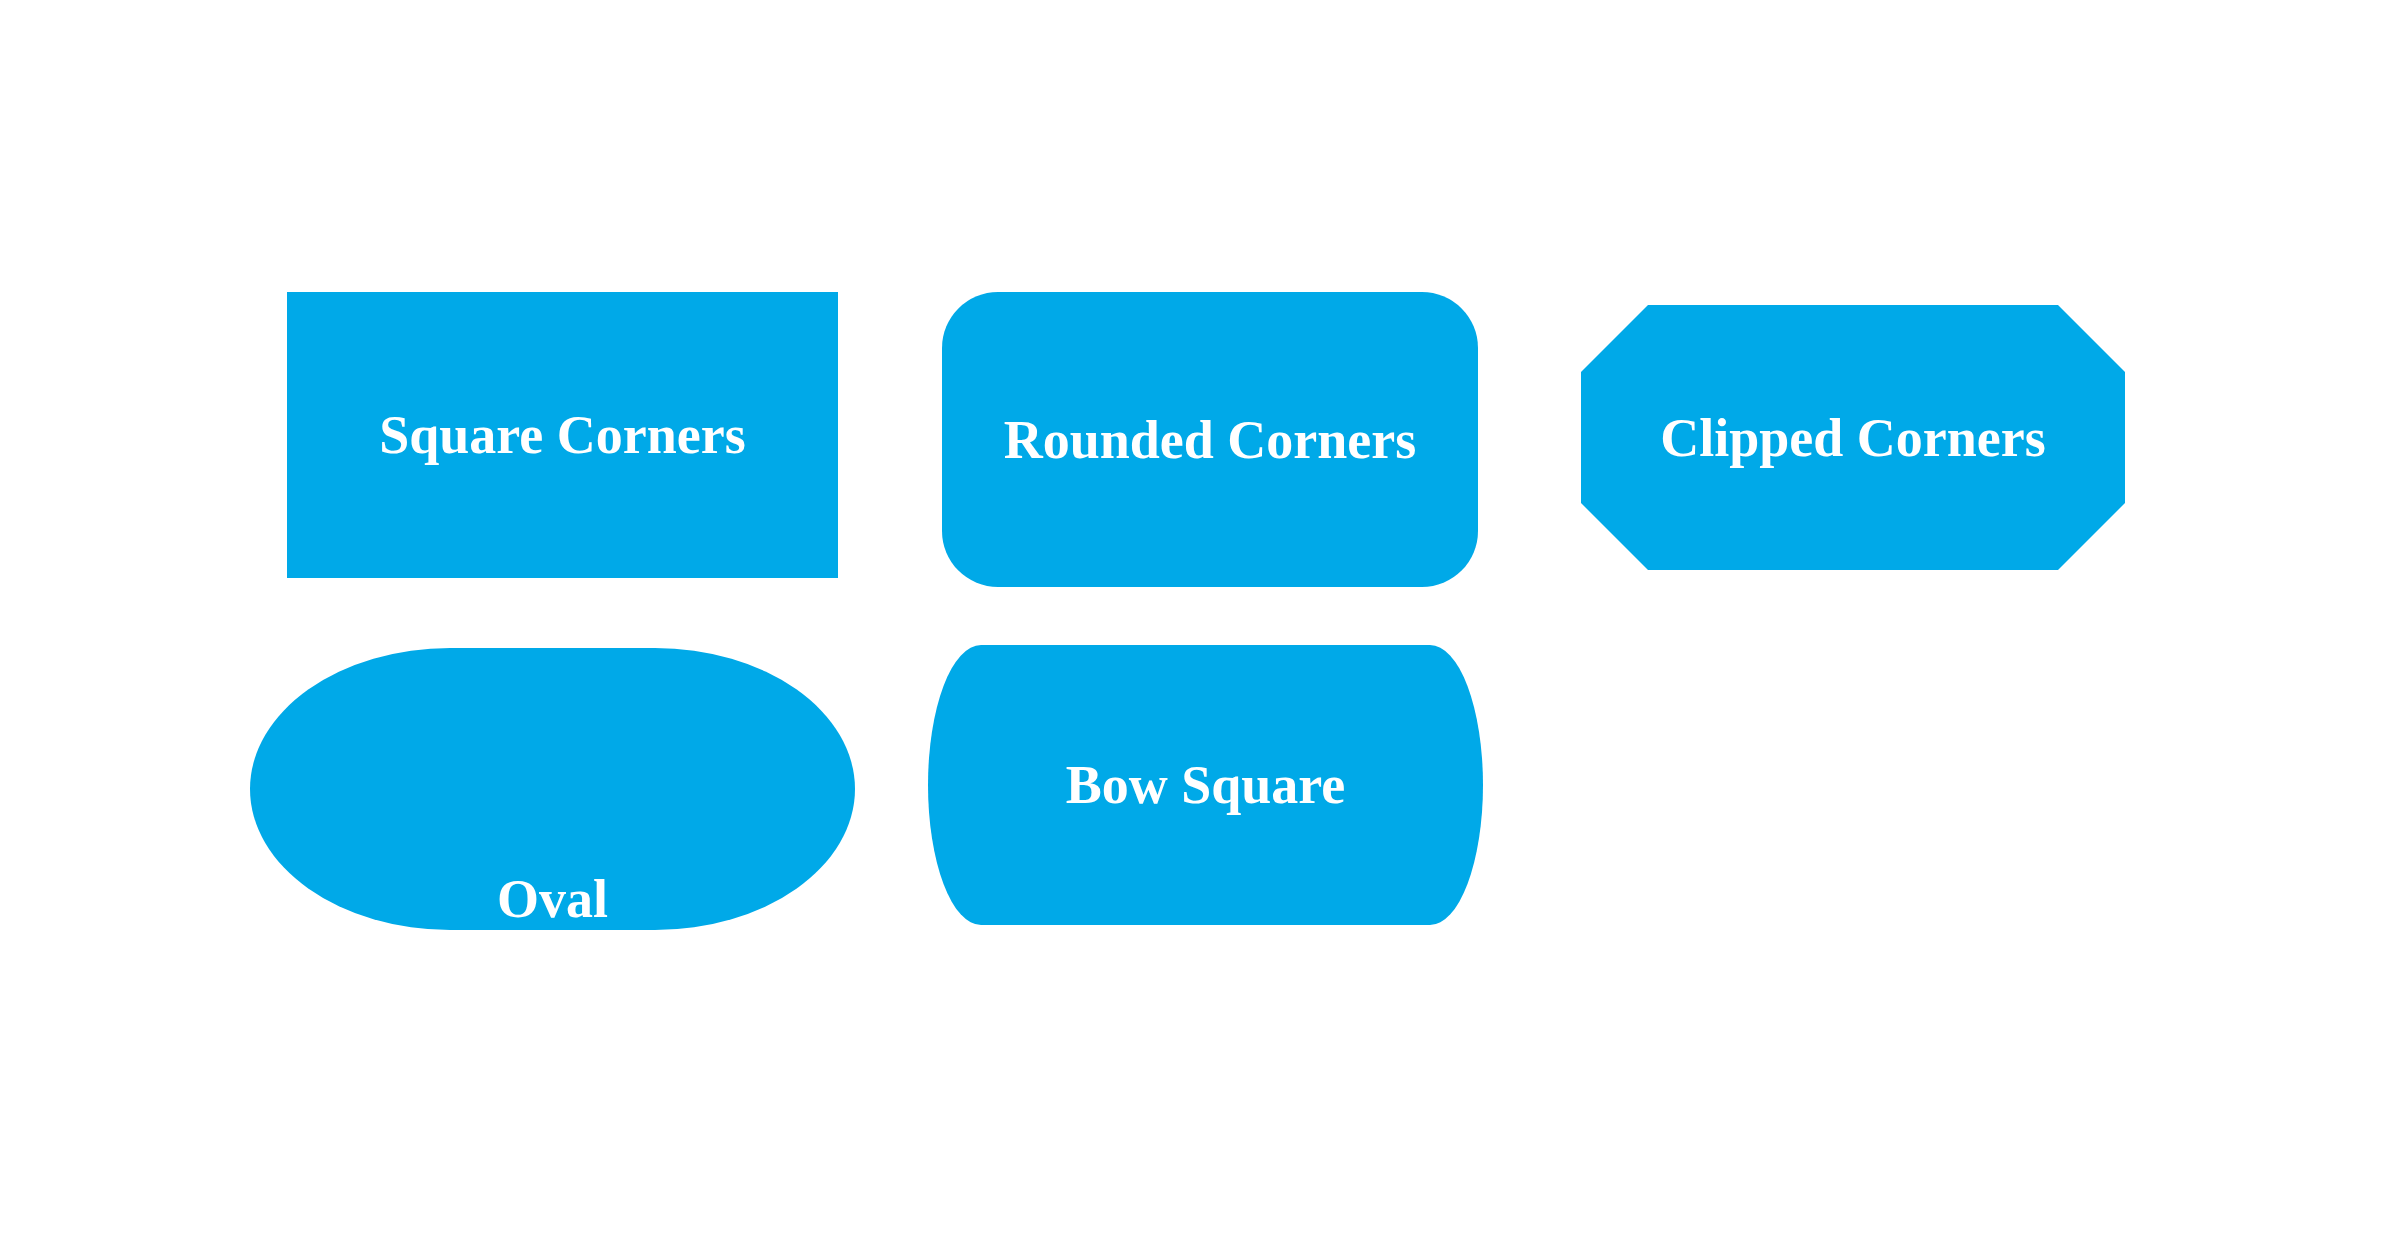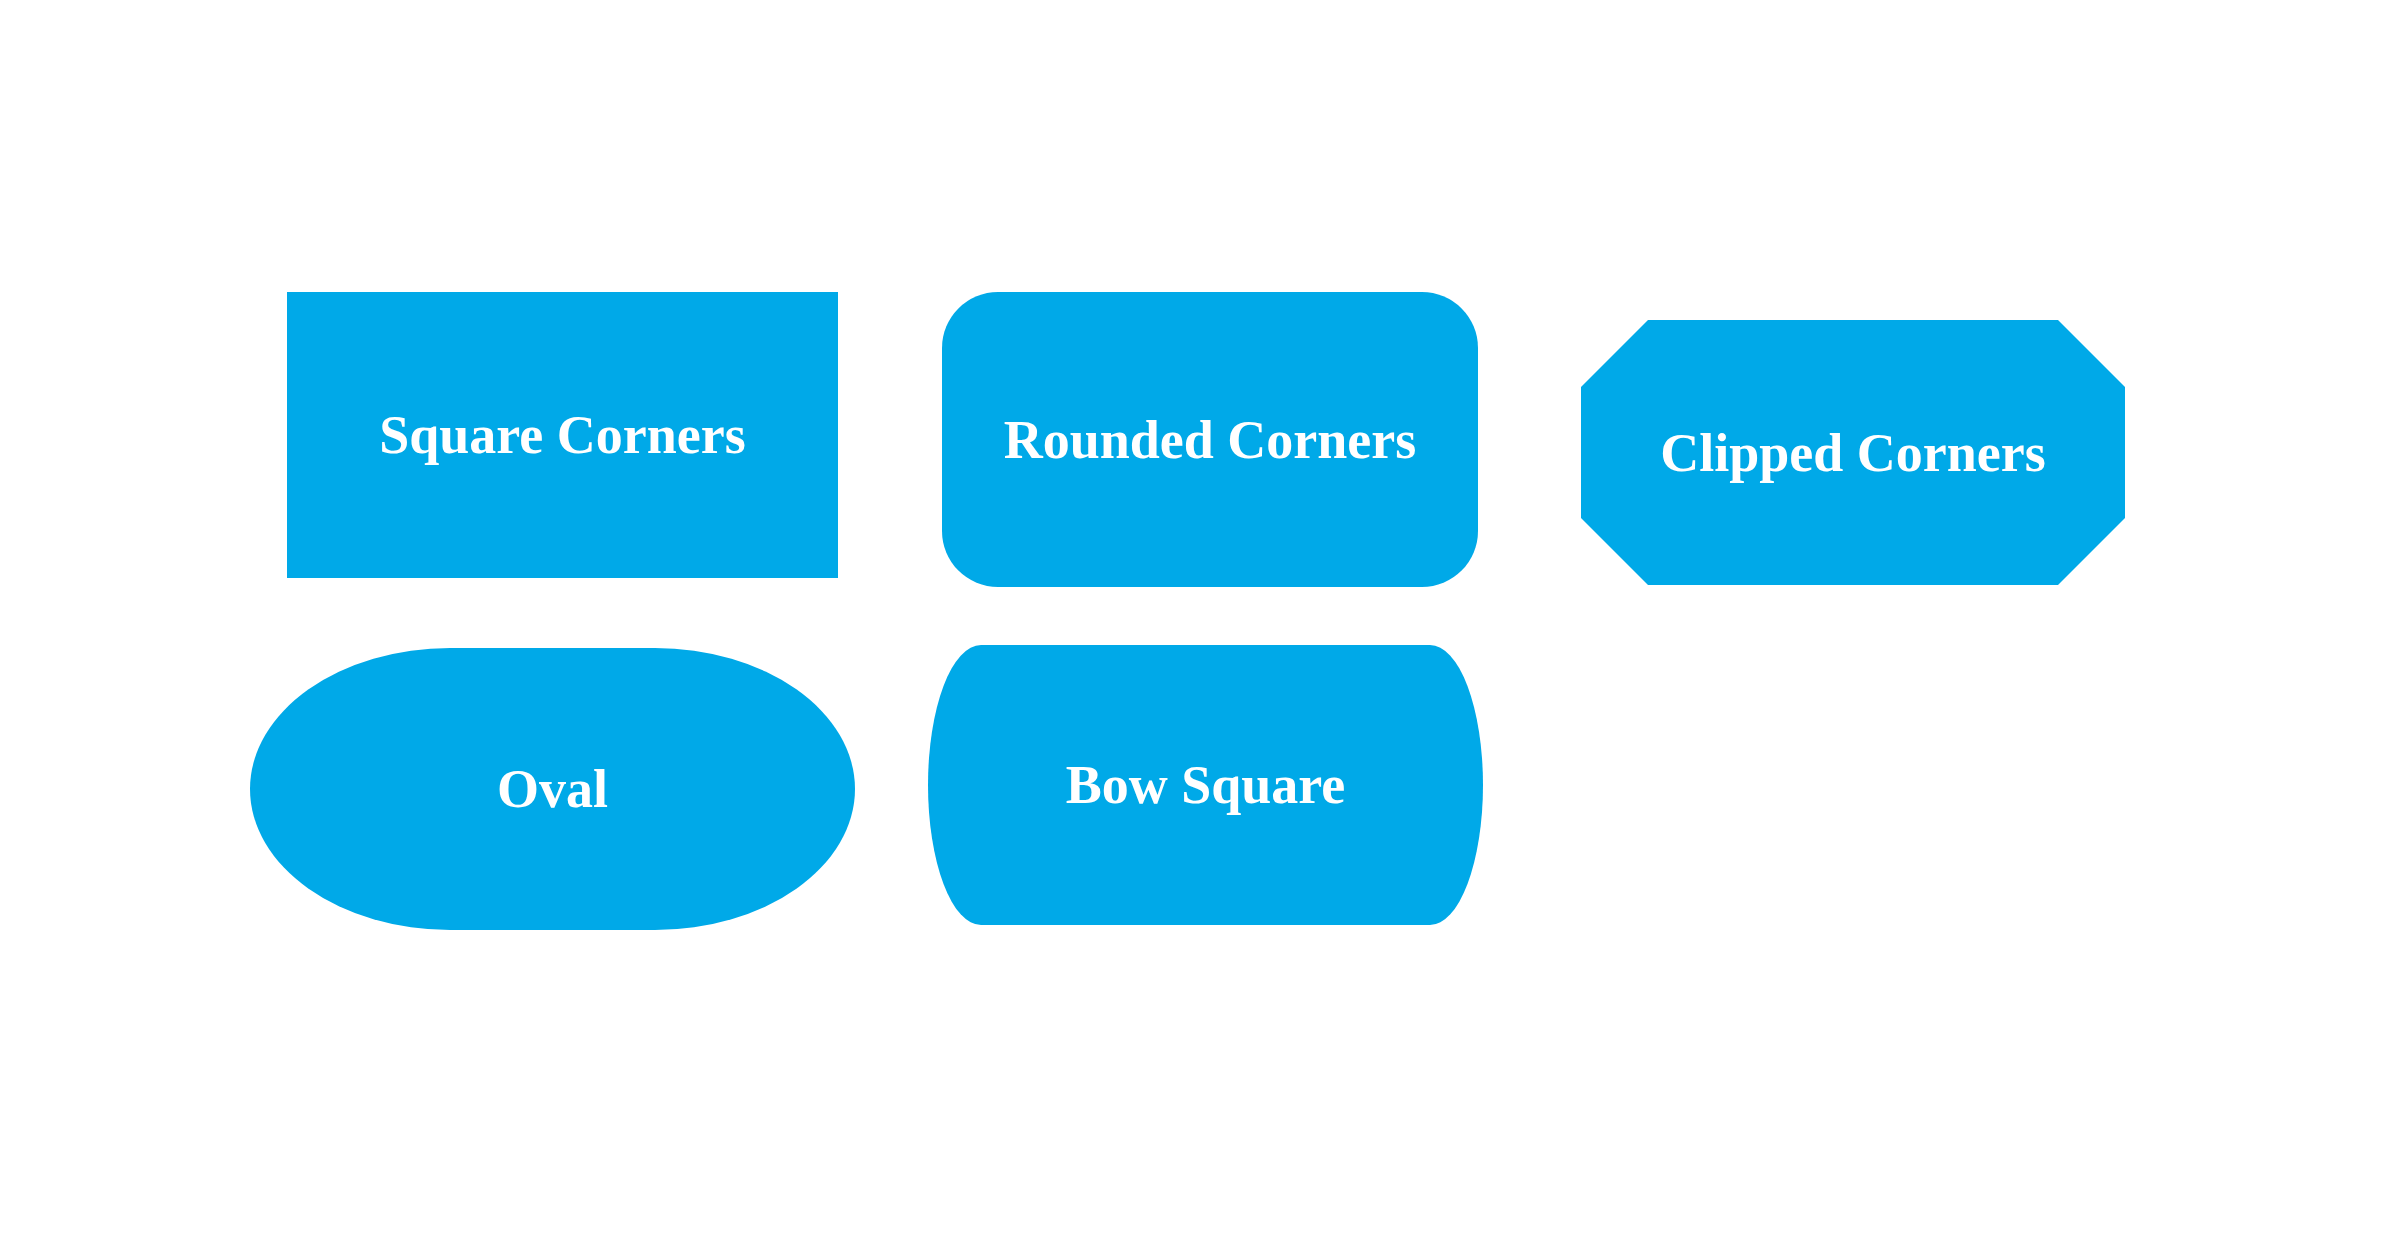--- a/index.html
+++ b/index.html
@@ -38,34 +38,35 @@
     left: 287px; top: 292px;
     width: 551px; height: 286px;
     border-radius: 0;
   }
   .shape-rounded {
     left: 942px; top: 292px;
     width: 536px; height: 295px;
     border-radius: 56px;
   }
   .shape-clipped {
-    left: 1581px; top: 320px;
+    left: 1581px; top: 305px;
     width: 544px; height: 265px;
     clip-path: polygon(
       67px 0, calc(100% - 67px) 0,
       100% 67px, 100% calc(100% - 67px),
       calc(100% - 67px) 100%, 67px 100%,
       0 calc(100% - 67px), 0 67px
     );
   }
   
   .shape-oval {
     left: 250px; top: 648px;
     width: 605px; height: 282px;
     border-radius: 200px / 141px;
+    align-items: flex-end;
   }
   .shape-bow {
     left: 928px; top: 645px;
     width: 555px; height: 280px;
     border-radius: 53px / 50%;
   }
 </style>
 </head>
 <body>
 

